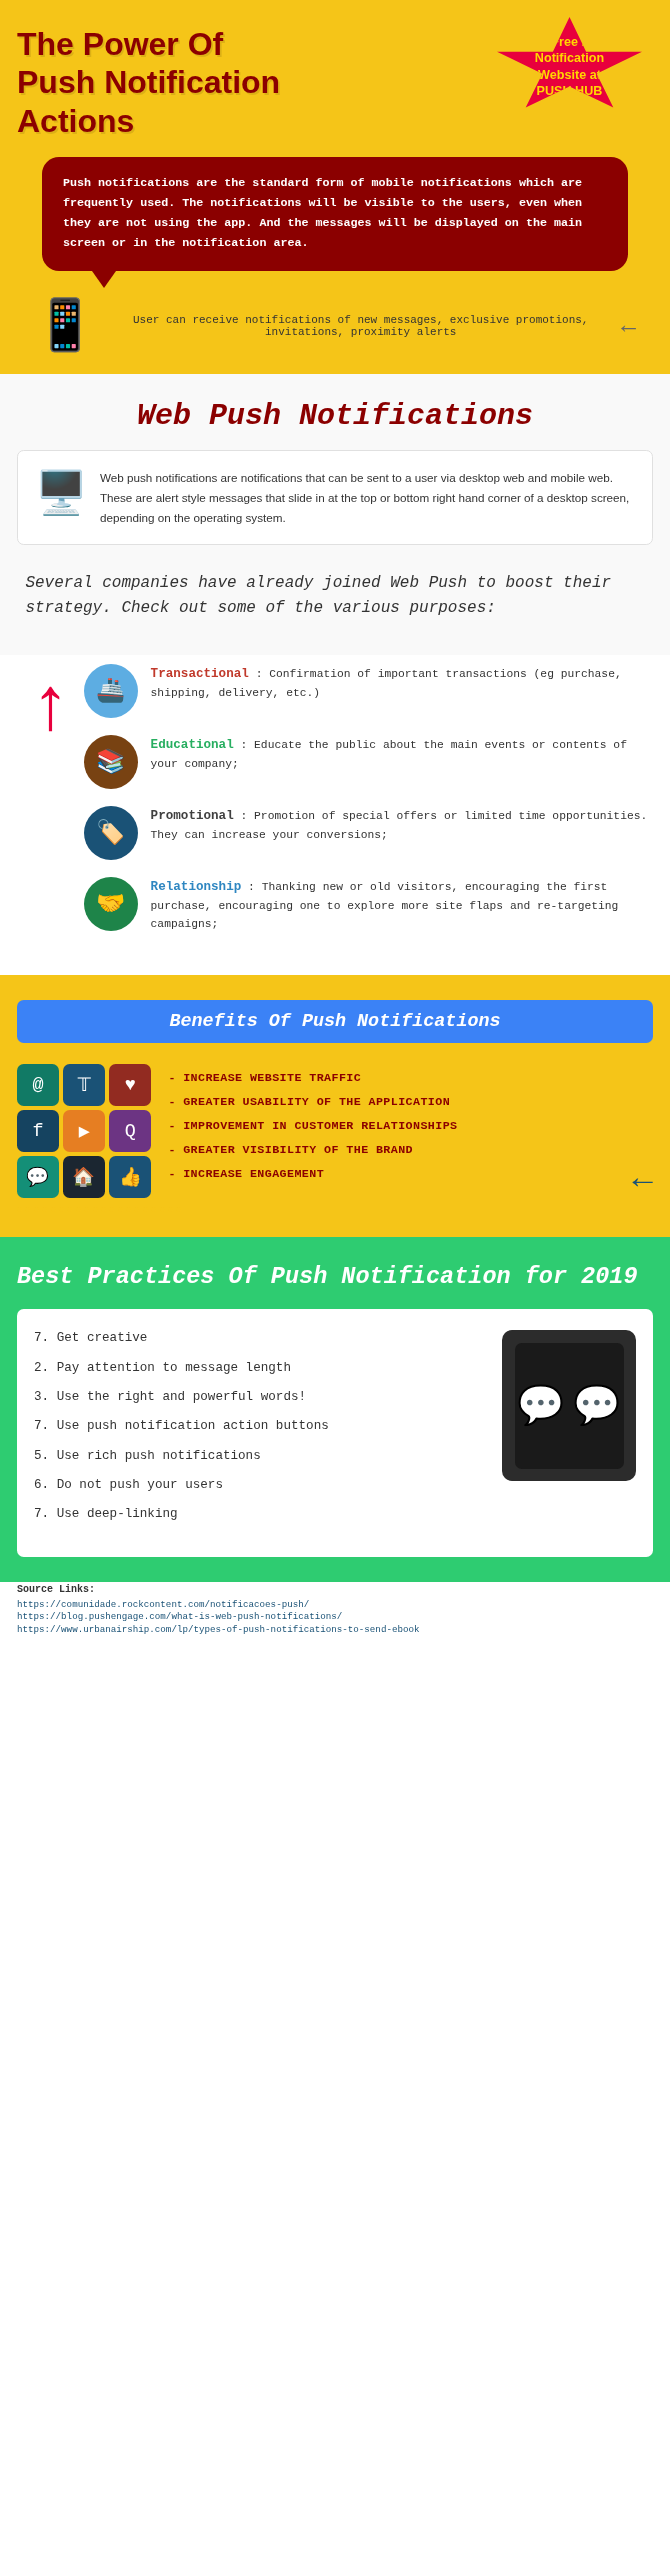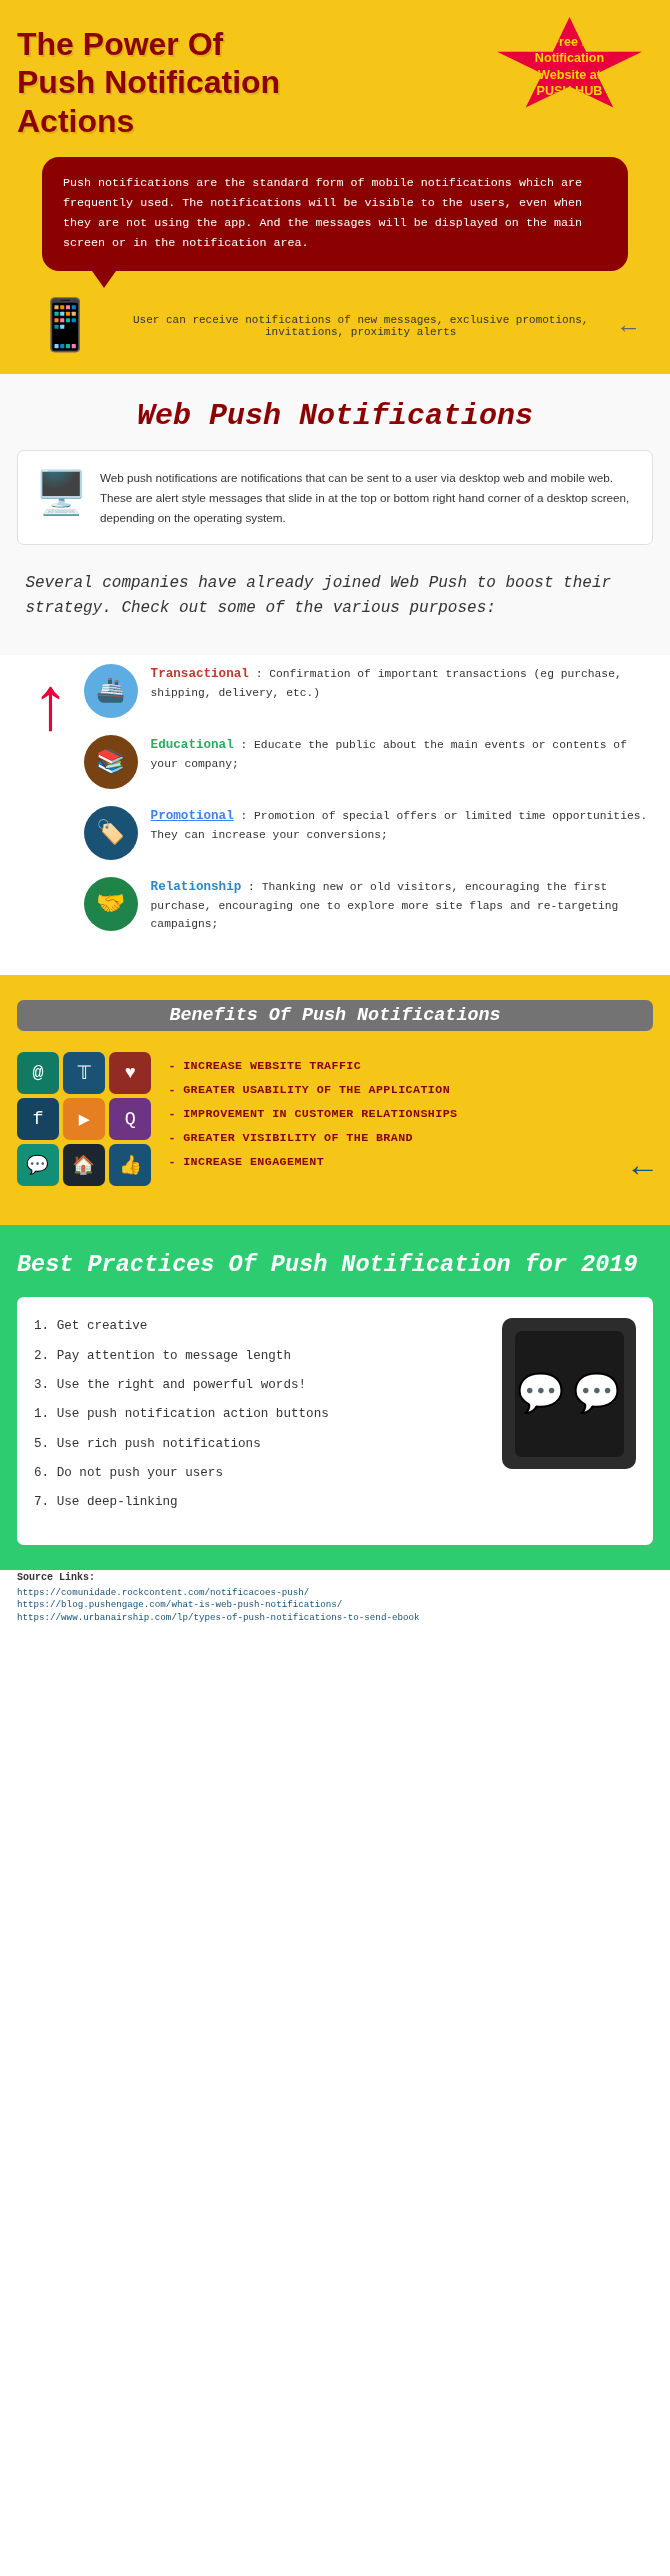--- a/index.html
+++ b/index.html
@@ -44,20 +44,21 @@
     .hero-bubble {
       background: #8B0000;
       color: #fff;
       border-radius: 17px;
       padding: 17px 21px;
       margin: 17px 25px 8.4px 25px;
       font-size: 11.7px;
       line-height: 1.7;
       position: relative;
       font-family: 'Courier New', Courier, monospace;
+      font-weight: bold;
     }
     .hero-bubble::after {
       content: '';
       position: absolute;
       bottom: -17px;
       left: 50px;
       border-width: 17px 12.6px 0 12.6px;
       border-style: solid;
       border-color: #8B0000 transparent transparent transparent;
     }
@@ -156,35 +157,35 @@
       line-height: 1.6;
       color: #333;
       font-family: 'Courier New', Courier, monospace;
     }
     .purpose-label {
       font-weight: bold;
       color: #c0392b;
       font-size: 12.6px;
     }
     .purpose-label-edu { color: #27AE60; }
-    .purpose-label-promo { color: #3b82f6; text-decoration: underline; }
+    .purpose-label-promo { color: #404040; }
     .purpose-label-rel { color: #2E86C1; }
 
     
     .benefits-section {
       background: #F5C518;
       padding: 25px 17px;
     }
     .benefits-title {
-      background: #737373;
+      background: #3b82f6;
       color: #fff;
       font-size: 18.4px;
       font-family: 'Courier New', Courier, monospace;
       text-align: center;
-      padding: 5px 17px;
+      padding: 11px 17px;
       border-radius: 6.7px;
       margin-bottom: 21px;
       font-style: italic;
       font-weight: bold;
     }
     .benefits-content {
       display: flex;
       gap: 17px;
       align-items: center;
     }
@@ -478,24 +479,24 @@
     <div class="dot"></div>
     <div class="dot"></div>
   </div>
 </div>
 
 <div class="practices-section">
   <h2 class="practices-title">Best Practices Of Push Notification for 2019</h2>
 
   <div class="practices-content">
     <div class="practices-list">
-      <div class="practice-item">1. Get creative</div>
+      <div class="practice-item">7. Get creative</div>
       <div class="practice-item">2. Pay attention to message length</div>
       <div class="practice-item">3. Use the right and powerful words!</div>
-      <div class="practice-item">1. Use push notification action buttons</div>
+      <div class="practice-item">7. Use push notification action buttons</div>
       <div class="practice-item">5. Use rich push notifications</div>
       <div class="practice-item">6. Do not push your users</div>
       <div class="practice-item">7. Use deep-linking</div>
     </div>
 
     <div class="tablet-icon">
       <div class="tablet-screen">
         <span class="chat-bubble-orange" style="color:#E67E22;">💬</span>
         <span class="chat-bubble-green" style="color:#27AE60;">💬</span>
       </div>

